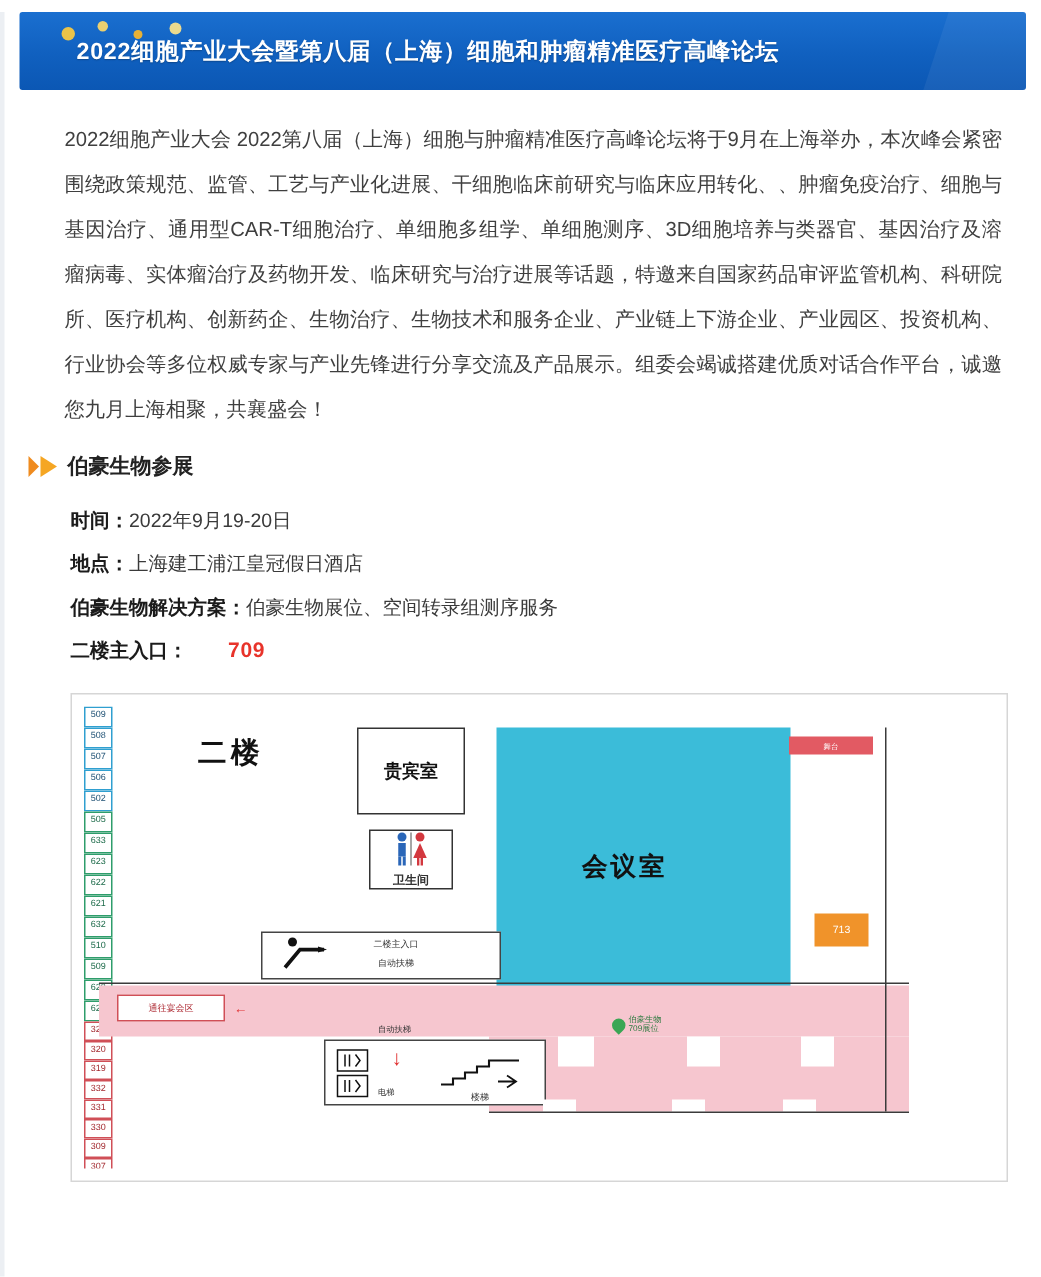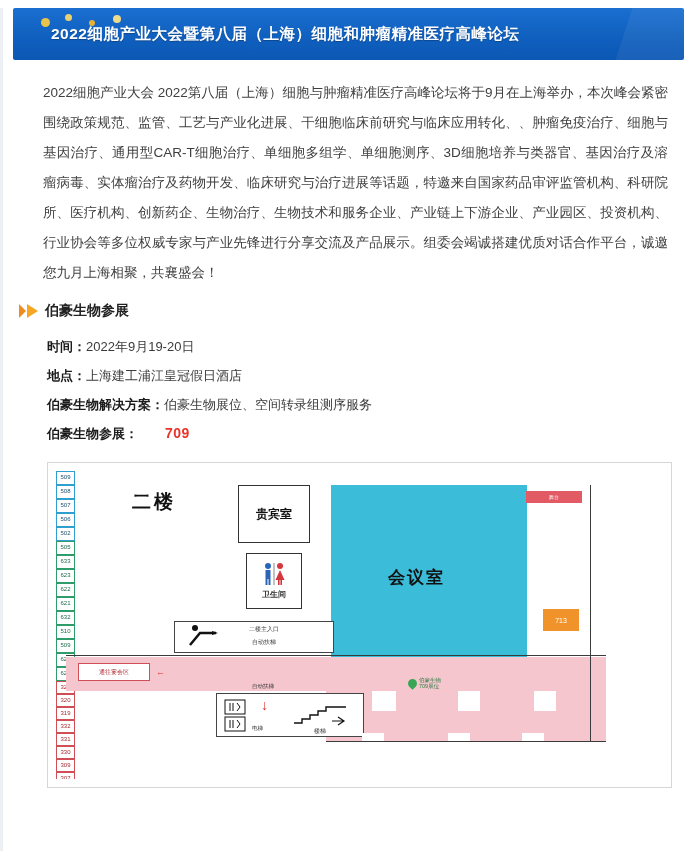--- a/index.html
+++ b/index.html
@@ -216,37 +216,37 @@
     <div class="info-row">
       <b>时间：</b><span>2022年9月19-20日</span>
     </div>
     <div class="info-row">
       <b>地点：</b><span>上海建工浦江皇冠假日酒店</span>
     </div>
     <div class="info-row">
       <b>伯豪生物解决方案：</b><span>伯豪生物展位、空间转录组测序服务</span>
     </div>
     <div class="info-row">
-      <b>伯豪生物参展：</b><span class="booth-no">709</span>
+      <b>二楼主入口：</b><span class="booth-no">709</span>
     </div>
   </div>
 
   <div class="map-wrap">
     <div class="map">
 
       <div class="blk cyan" style="left:275px;top:14px;width:196px;height:190px;"></div>
       <div class="map-label hall-label" style="left:332px;top:95px;">会议室</div>
 
       <div class="map-label floor-label" style="left:76px;top:18px;">二楼</div>
 
       <div class="blk vip-box" style="left:182px;top:14px;width:72px;height:58px;">
         <span class="map-label room-label">贵宾室</span>
       </div>
 
-      <div class="blk wc-box" style="left:190px;top:82px;width:56px;height:56px;">
+      <div class="blk wc-box" style="left:190px;top:82px;width:56px;height:40px;">
         <svg width="26" height="24" viewBox="0 0 26 24">
           <circle cx="7" cy="4" r="3" fill="#2a66b8"></circle>
           <rect x="4.5" y="8" width="5" height="9" fill="#2a66b8"></rect>
           <rect x="4.5" y="17" width="2" height="6" fill="#2a66b8"></rect>
           <rect x="7.5" y="17" width="2" height="6" fill="#2a66b8"></rect>
           <line x1="13" y1="1" x2="13" y2="23" stroke="#888" stroke-width="1"></line>
           <circle cx="19" cy="4" r="3" fill="#d3383f"></circle>
           <polygon points="19,8 14.5,18 23.5,18" fill="#d3383f"></polygon>
           <rect x="17" y="18" width="1.6" height="5" fill="#d3383f"></rect>
           <rect x="19.4" y="18" width="1.6" height="5" fill="#d3383f"></rect>

